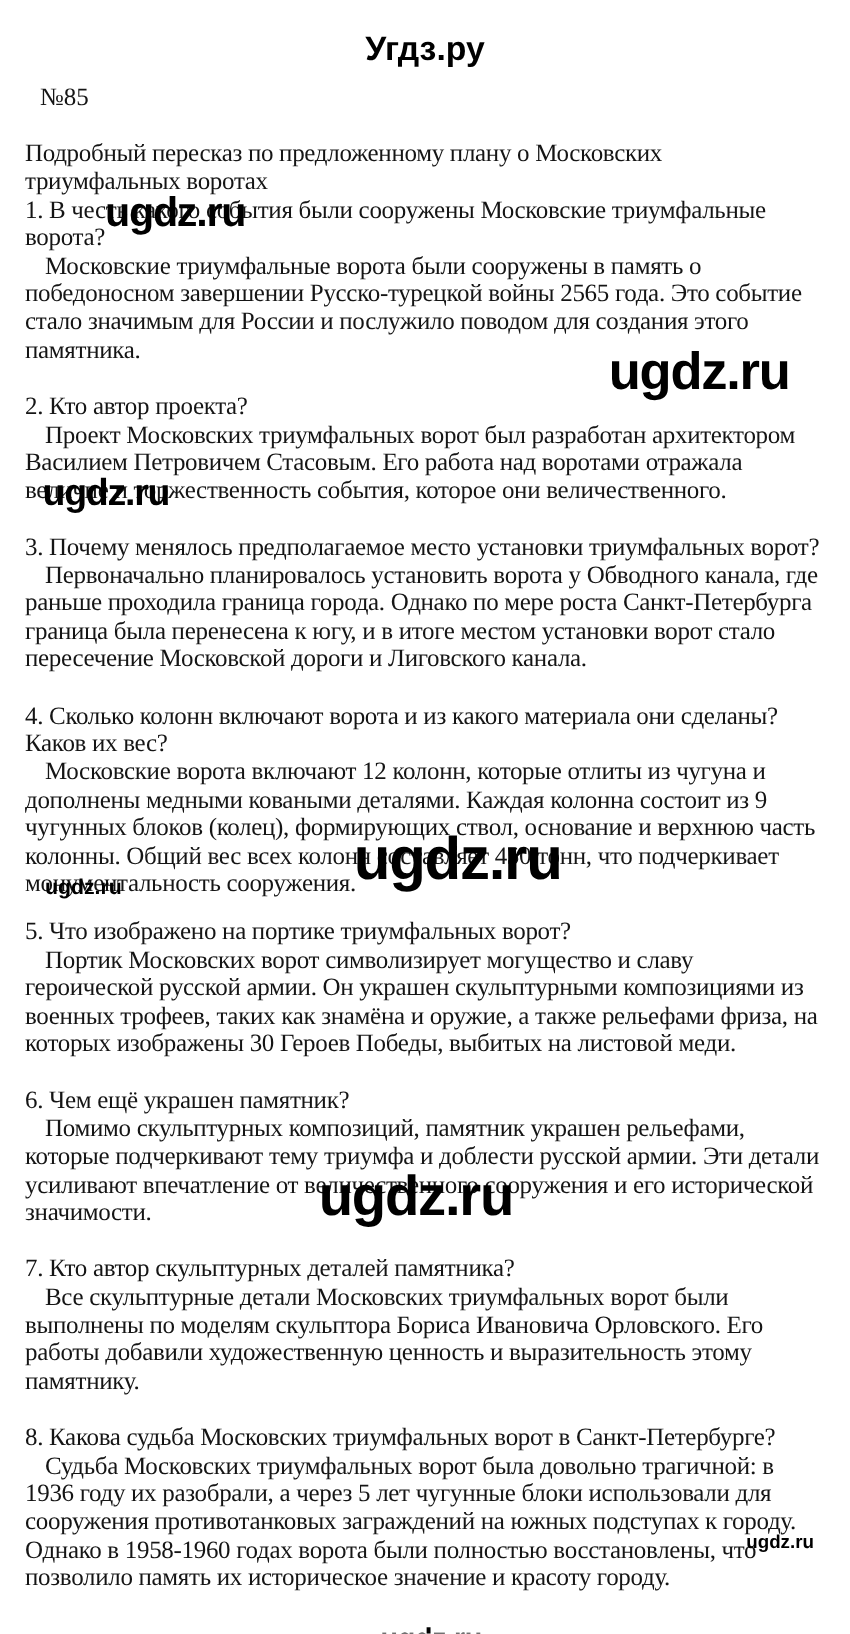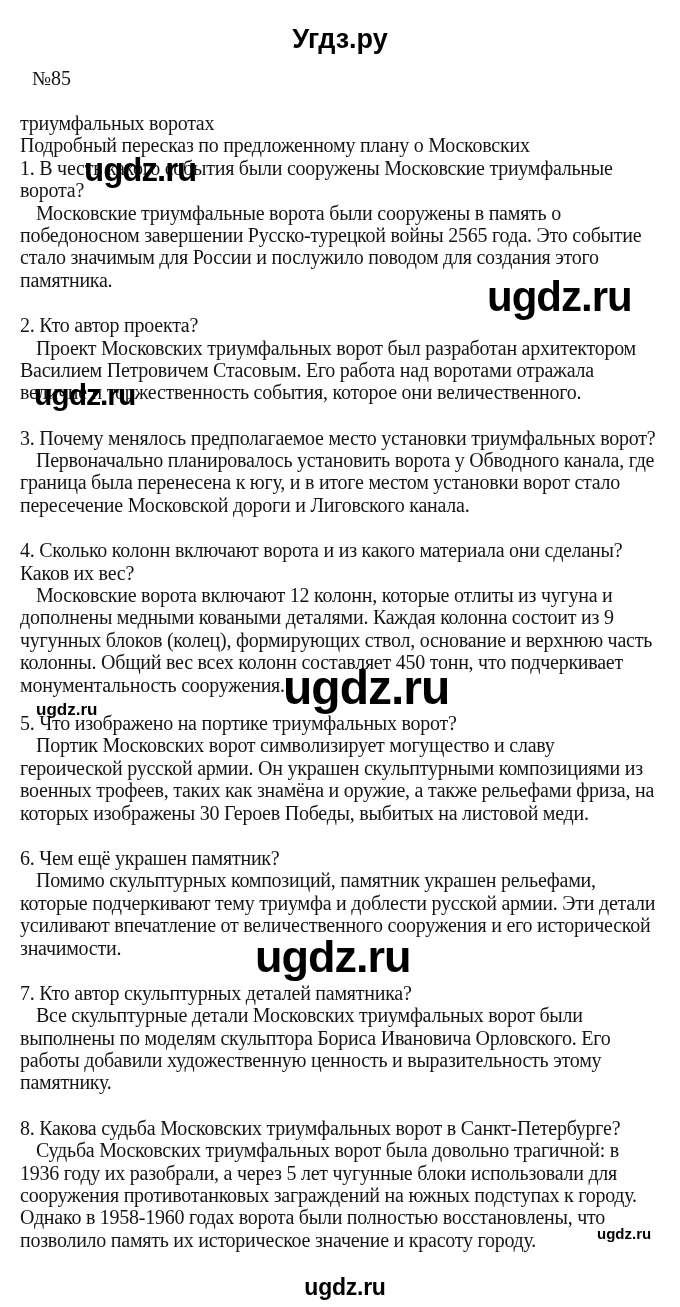--- a/index.html
+++ b/index.html
@@ -71,40 +71,41 @@
 
 <div class="page">
 
   <div class="logo">Угдз.ру</div>
 
   <div class="task">№85</div>
 
   <div class="content">
 
     <div class="section">
+      <div class="line">Подробный пересказ по предложенному плану о Московских</div>
       <div class="line">триумфальных воротах</div>
-      <div class="line">Подробный пересказ по предложенному плану о Московских</div>
       <div class="line">1. В честь какого события были сооружены Московские триумфальные</div>
       <div class="line">ворота?</div>
       <div class="line ind">Московские триумфальные ворота были сооружены в память о</div>
       <div class="line">победоносном завершении Русско-турецкой войны 2565 года. Это событие</div>
       <div class="line">стало значимым для России и послужило поводом для создания этого</div>
       <div class="line">памятника.</div>
     </div>
 
     <div class="section gap-lg">
       <div class="line">2. Кто автор проекта?</div>
       <div class="line ind">Проект Московских триумфальных ворот был разработан архитектором</div>
       <div class="line">Василием Петровичем Стасовым. Его работа над воротами отражала</div>
       <div class="line">величие и торжественность события, которое они величественного.</div>
     </div>
 
     <div class="section">
       <div class="line">3. Почему менялось предполагаемое место установки триумфальных ворот?</div>
       <div class="line ind">Первоначально планировалось установить ворота у Обводного канала, где</div>
+      <div class="line">раньше проходила граница города. Однако по мере роста Санкт-Петербурга</div>
       <div class="line">граница была перенесена к югу, и в итоге местом установки ворот стало</div>
       <div class="line">пересечение Московской дороги и Лиговского канала.</div>
     </div>
 
     <div class="section gap-sm">
       <div class="line">4. Сколько колонн включают ворота и из какого материала они сделаны?</div>
       <div class="line">Каков их вес?</div>
       <div class="line ind">Московские ворота включают 12 колонн, которые отлиты из чугуна и</div>
       <div class="line">дополнены медными коваными деталями. Каждая колонна состоит из 9</div>
       <div class="line">чугунных блоков (колец), формирующих ствол, основание и верхнюю часть</div>

